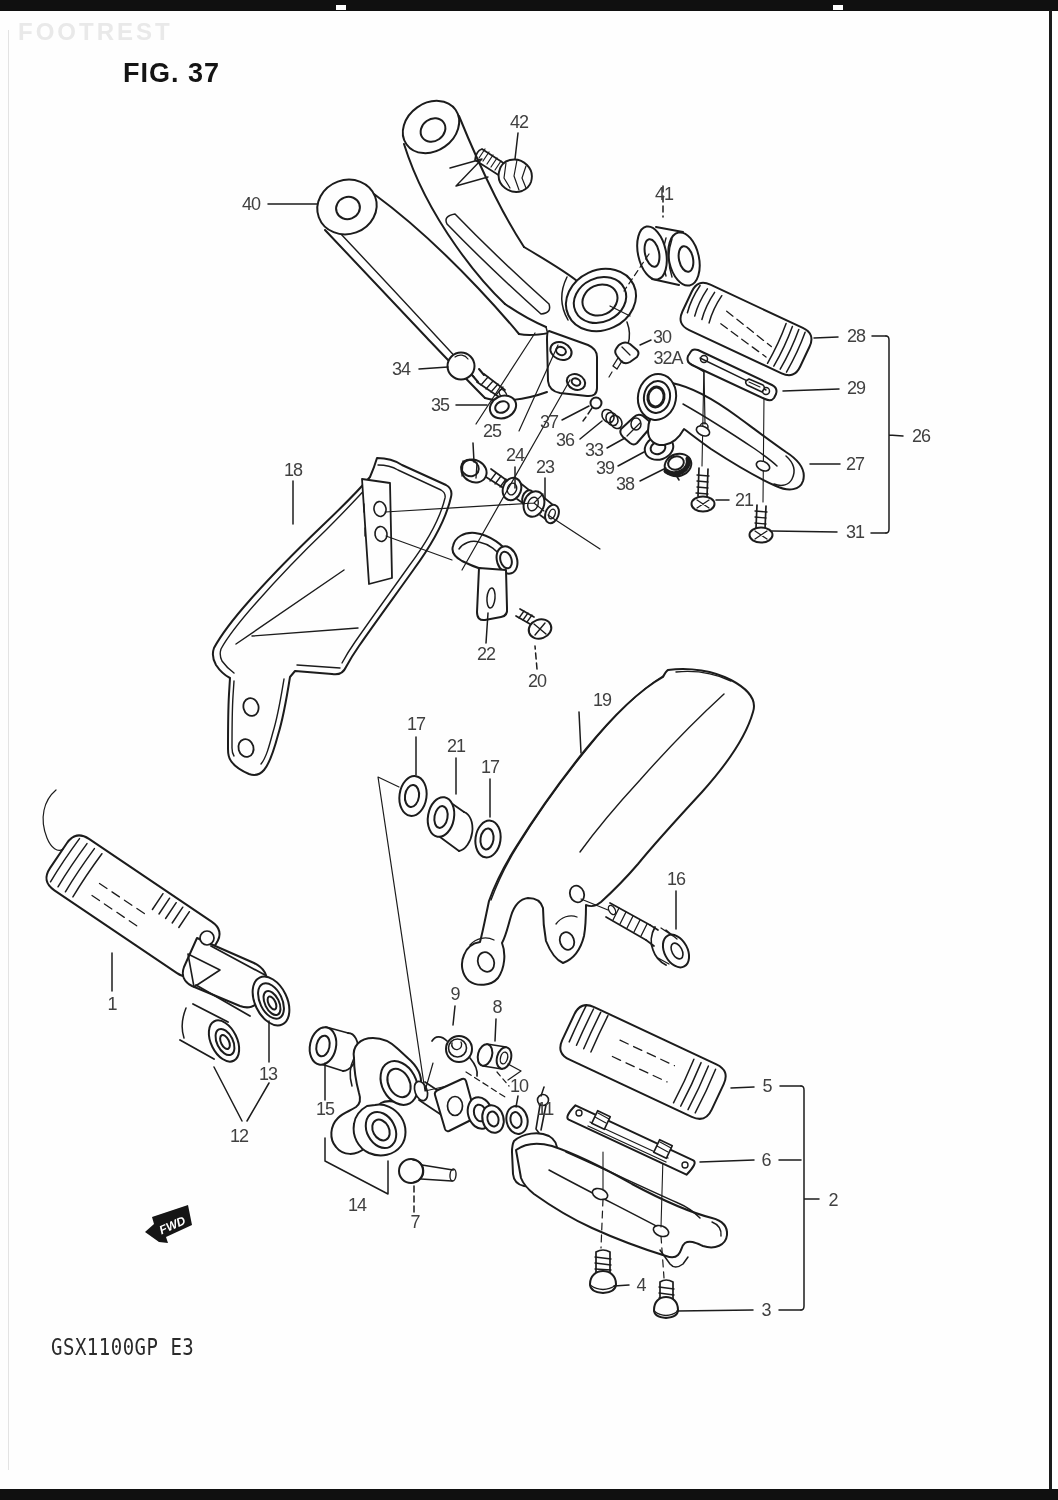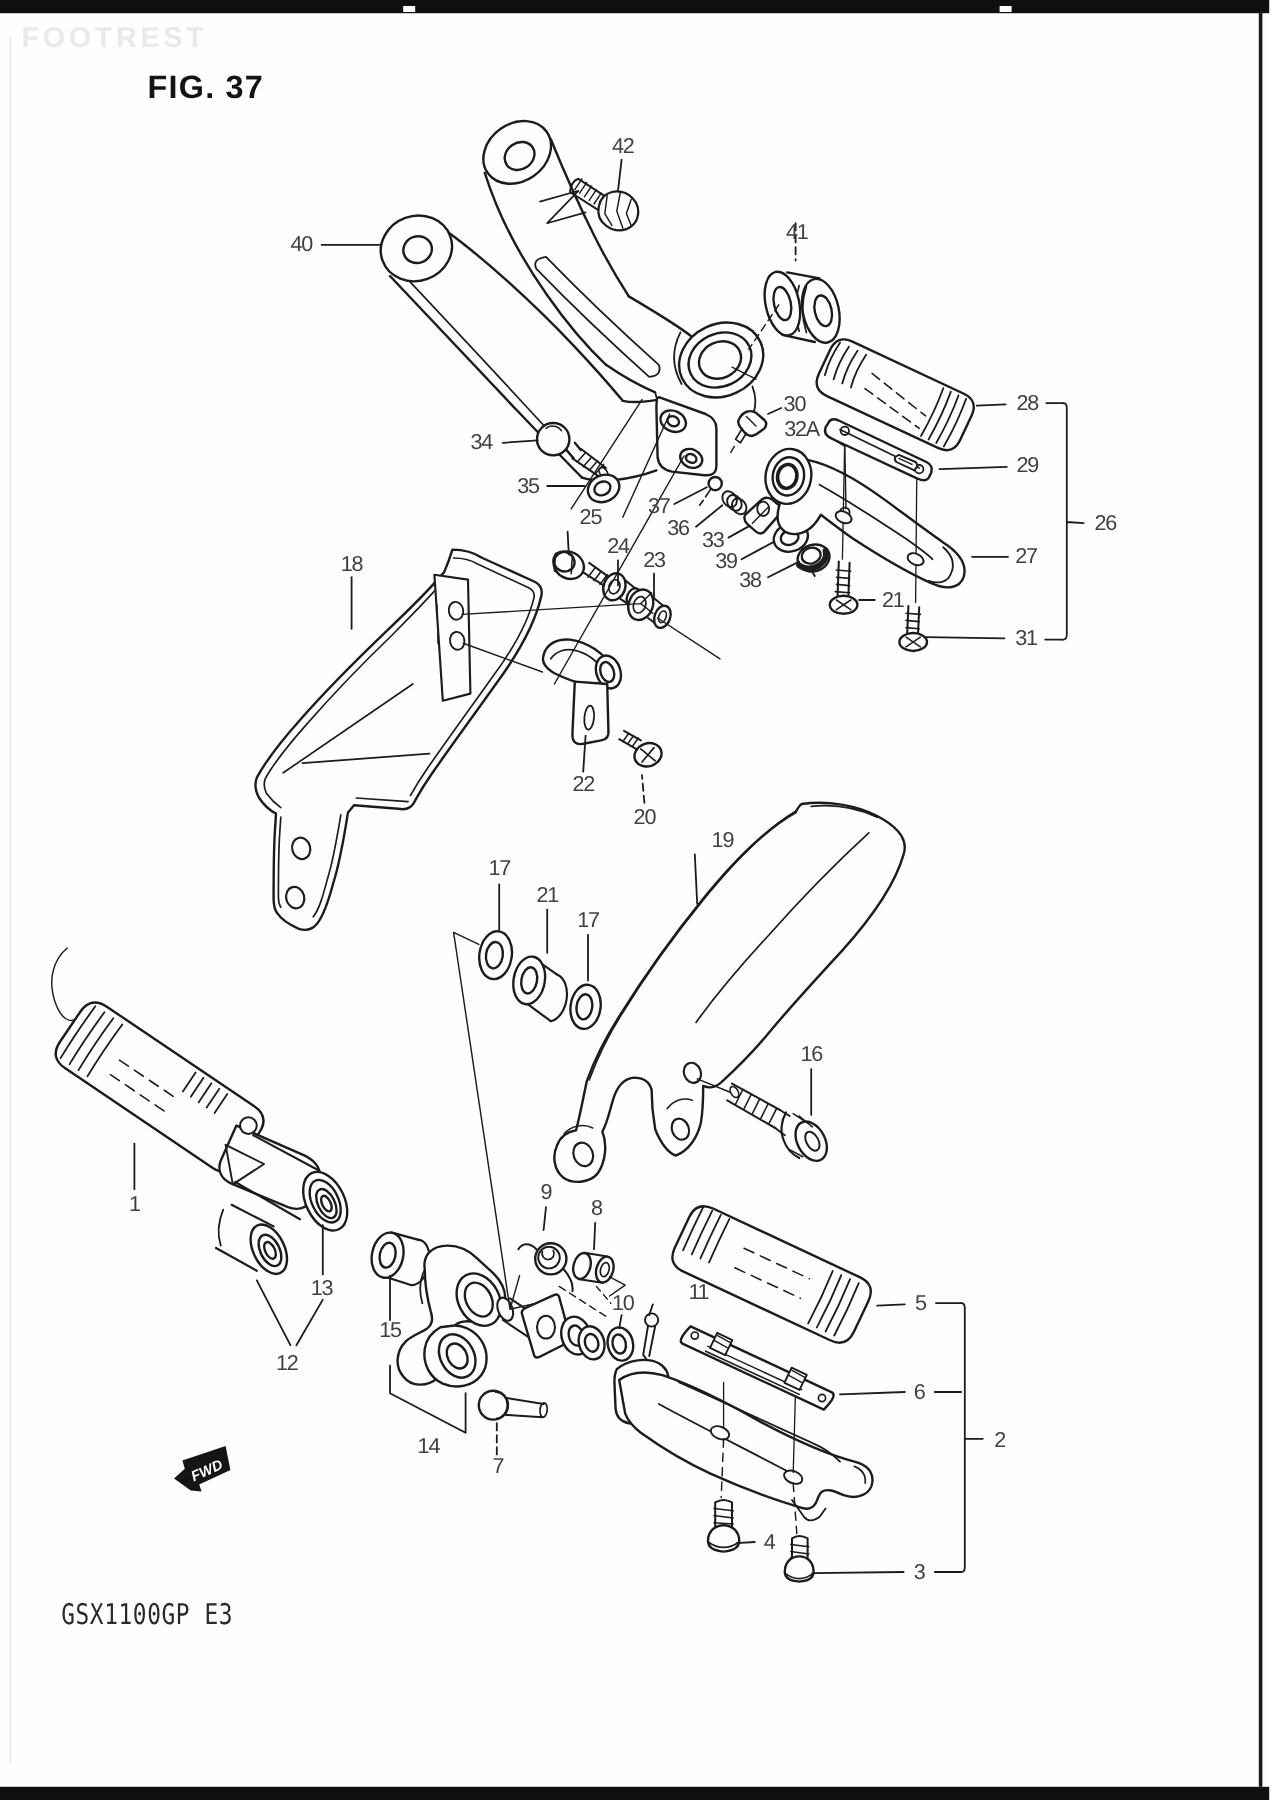--- a/index.html
+++ b/index.html
@@ -483,20 +483,20 @@
   <div class="plabel" style="left:676px;top:879px;">16</div>
   <div class="plabel" style="left:112px;top:1004px;">1</div>
   <div class="plabel" style="left:268px;top:1074px;">13</div>
   <div class="plabel" style="left:239px;top:1136px;">12</div>
   <div class="plabel" style="left:325px;top:1109px;">15</div>
   <div class="plabel" style="left:357px;top:1205px;">14</div>
   <div class="plabel" style="left:415px;top:1222px;">7</div>
   <div class="plabel" style="left:455px;top:994px;">9</div>
   <div class="plabel" style="left:497px;top:1007px;">8</div>
   <div class="plabel" style="left:519px;top:1086px;">10</div>
-  <div class="plabel" style="left:545px;top:1077px;margin-left:37px;">11</div>
+  <div class="plabel" style="left:545px;top:1109px;">11</div>
   <div class="plabel" style="left:767px;top:1086px;">5</div>
   <div class="plabel" style="left:766px;top:1160px;">6</div>
   <div class="plabel" style="left:833px;top:1200px;">2</div>
   <div class="plabel" style="left:641px;top:1285px;">4</div>
   <div class="plabel" style="left:766px;top:1310px;">3</div>
 
 </div>
 
 </body></html>

